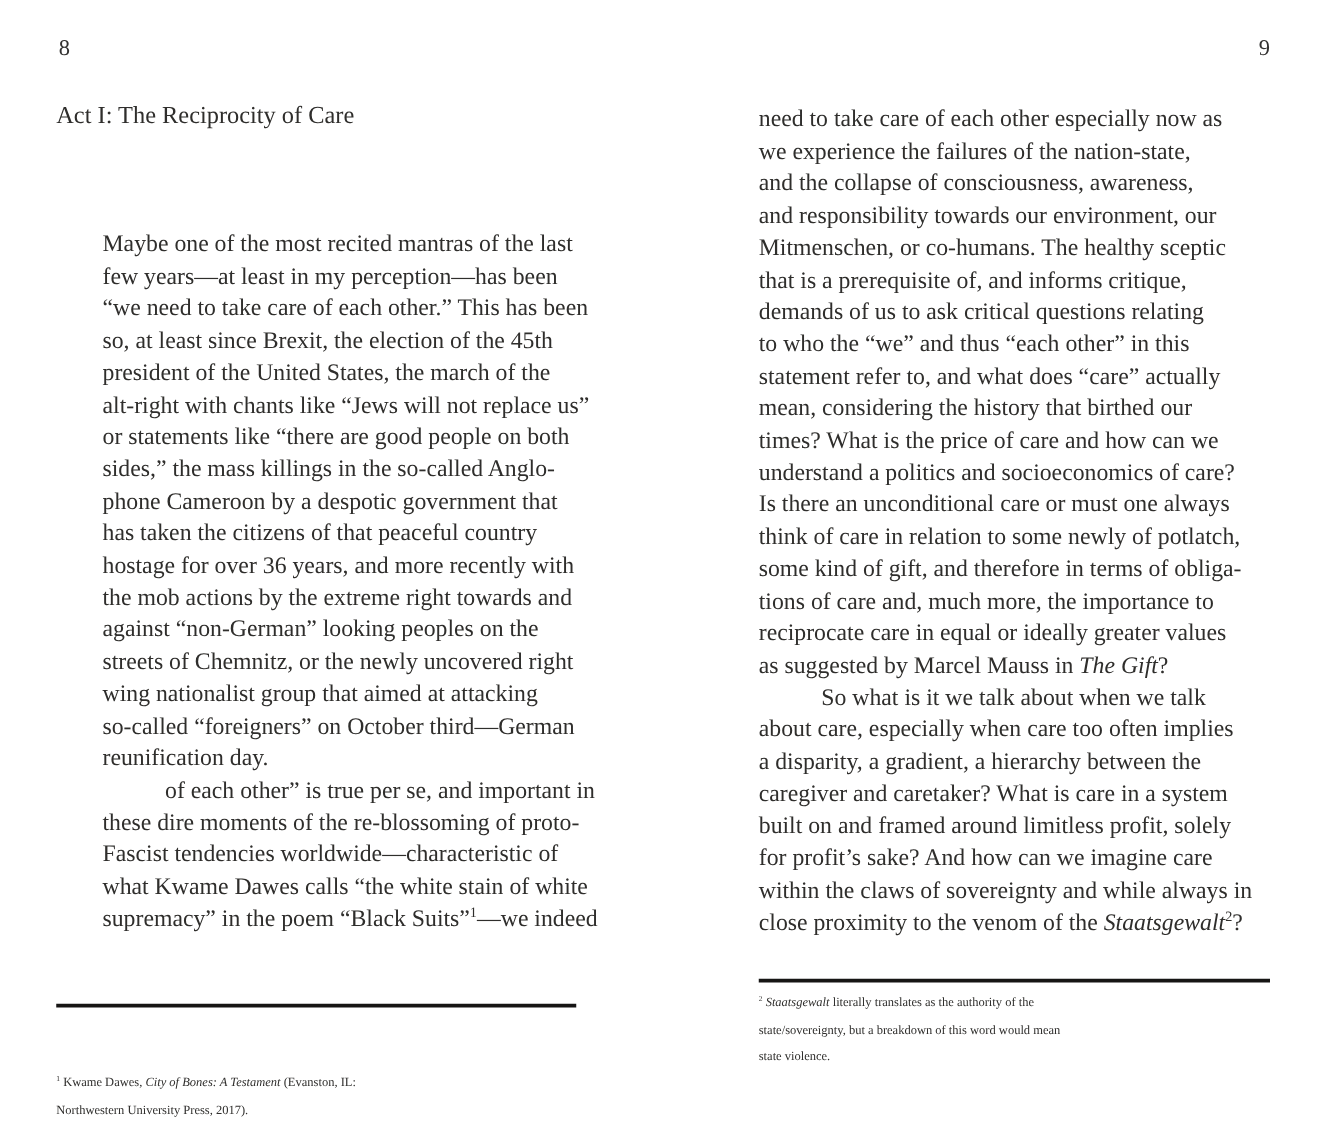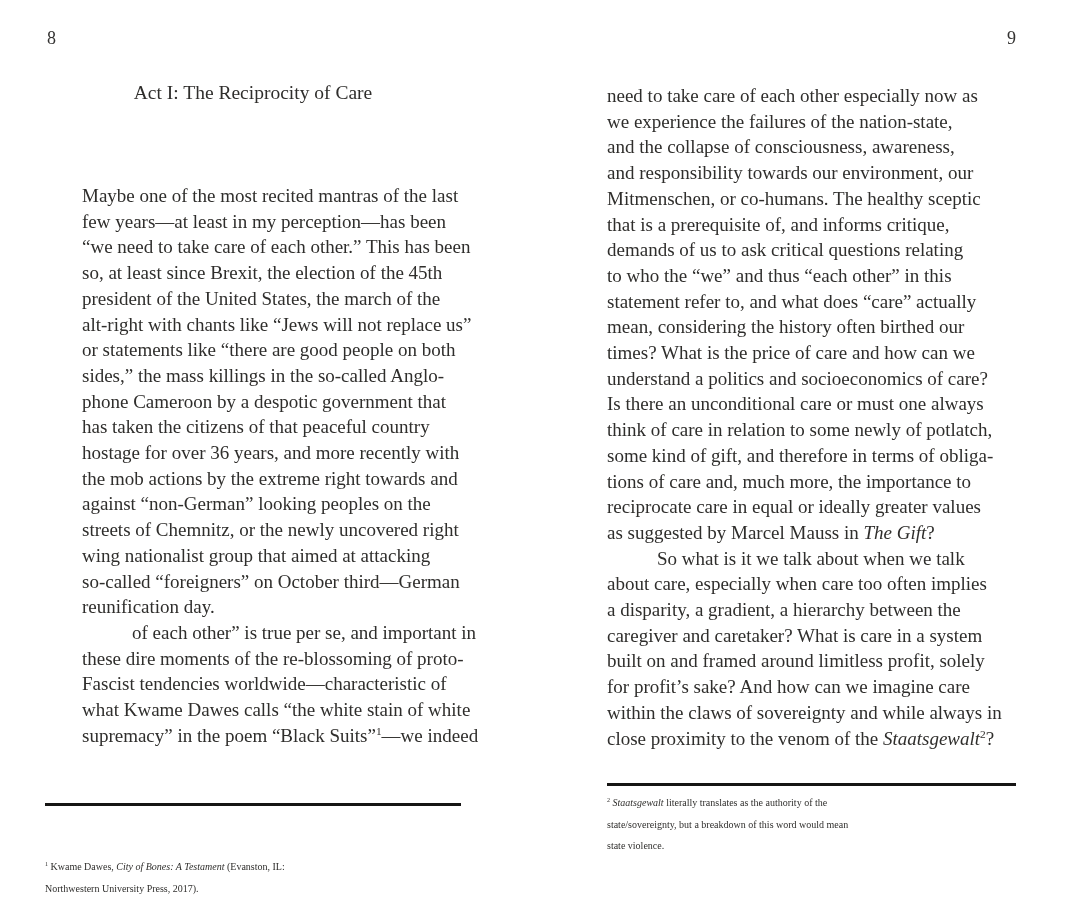--- a/index.html
+++ b/index.html
@@ -32,21 +32,20 @@
     color: #333231;
   }
   .page.left  .pagenum { left: 2px; }
   .page.right .pagenum { right: 0; text-align: right; }
 
   .heading {
     position: absolute;
     top: 80px;
     left: 0;
     right: 0;
-    text-align: center;
     font-size: 19.5px;
     line-height: 25.7px;
     white-space: nowrap;
   }
 
   .body {
     position: absolute;
     left: 0;
     right: 0;
     font-size: 19px;
@@ -130,21 +129,21 @@
       <div class="para">
           <div class="line">need to take care of each other especially now as</div>
           <div class="line">we experience the failures of the nation-state,</div>
           <div class="line">and the collapse of consciousness, awareness,</div>
           <div class="line">and responsibility towards our environment, our</div>
           <div class="line">Mitmenschen, or co-humans. The healthy sceptic</div>
           <div class="line">that is a prerequisite of, and informs critique,</div>
           <div class="line">demands of us to ask critical questions relating</div>
           <div class="line">to who the “we” and thus “each other” in this</div>
           <div class="line">statement refer to, and what does “care” actually</div>
-          <div class="line">mean, considering the history often birthed our</div>
+          <div class="line">mean, considering the history that birthed our</div>
           <div class="line">times? What is the price of care and how can we</div>
           <div class="line">understand a politics and socioeconomics of care?</div>
           <div class="line">Is there an unconditional care or must one always</div>
           <div class="line">think of care in relation to some newly of potlatch,</div>
           <div class="line">some kind of gift, and therefore in terms of obliga-</div>
           <div class="line">tions of care and, much more, the importance to</div>
           <div class="line">reciprocate care in equal or ideally greater values</div>
           <div class="line"><span>as suggested by Marcel Mauss in </span><span class="it">The Gift</span><span>?</span></div>
         </div>
       <div class="para indent">

